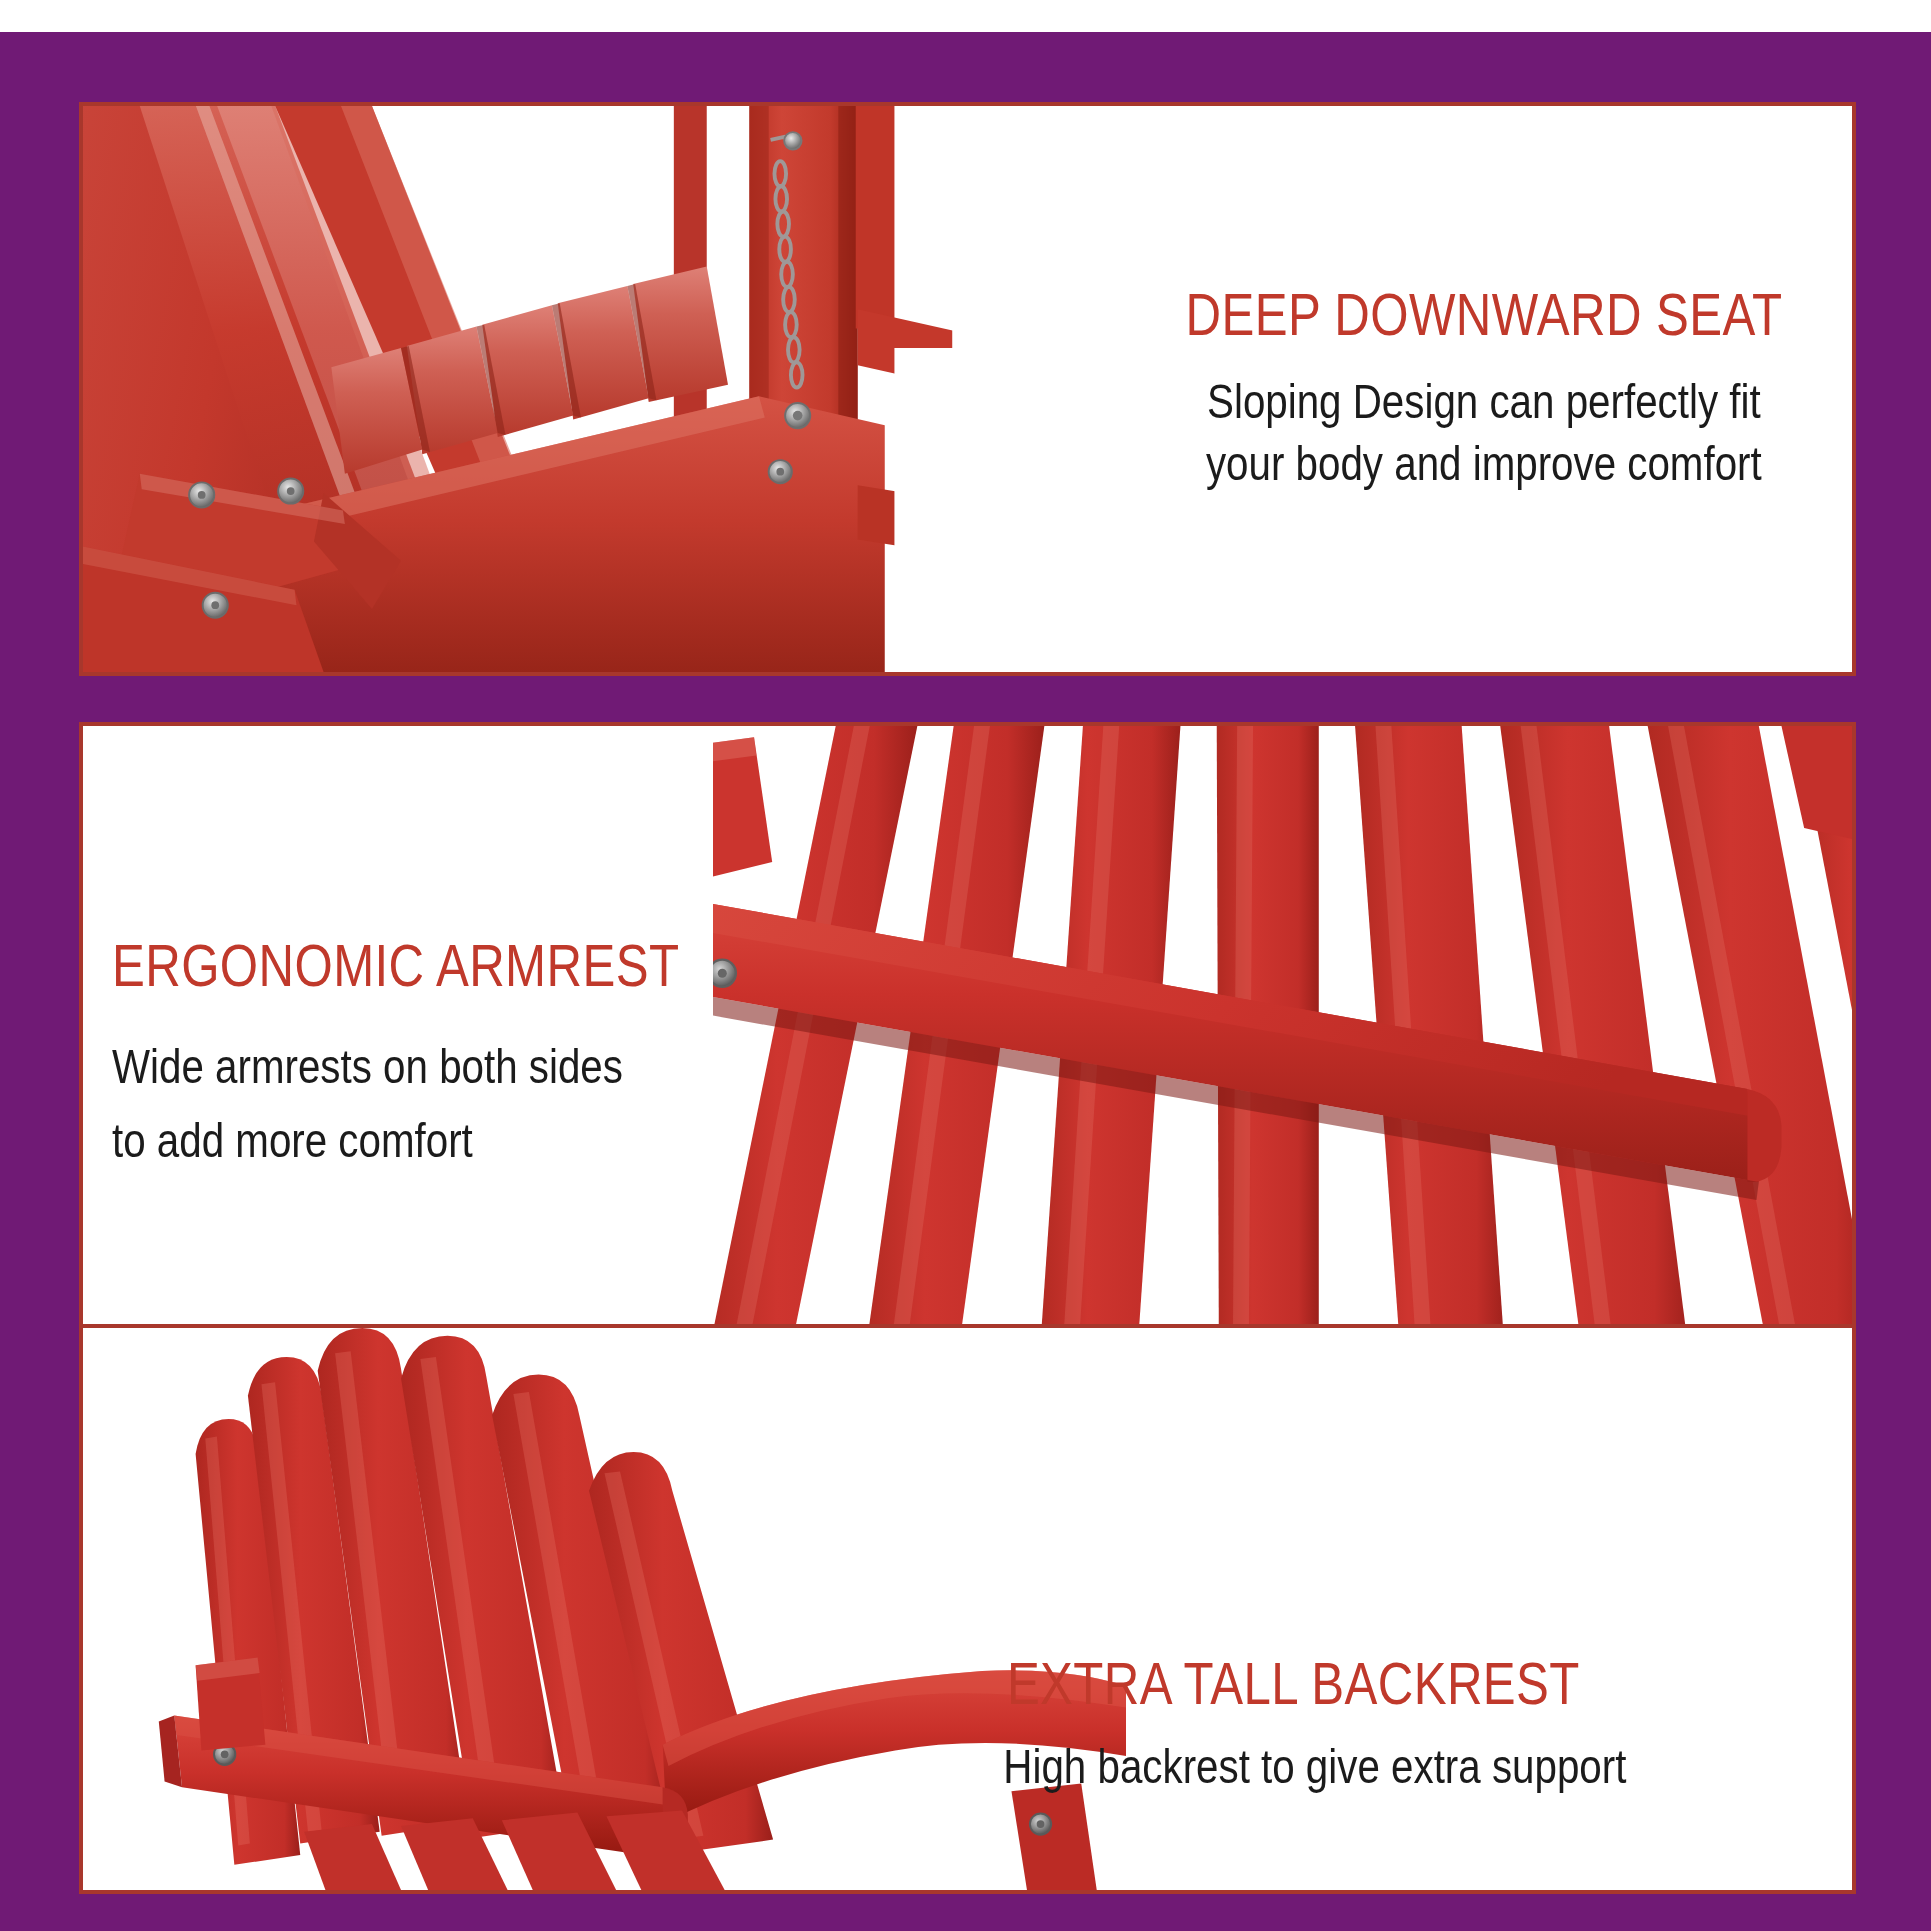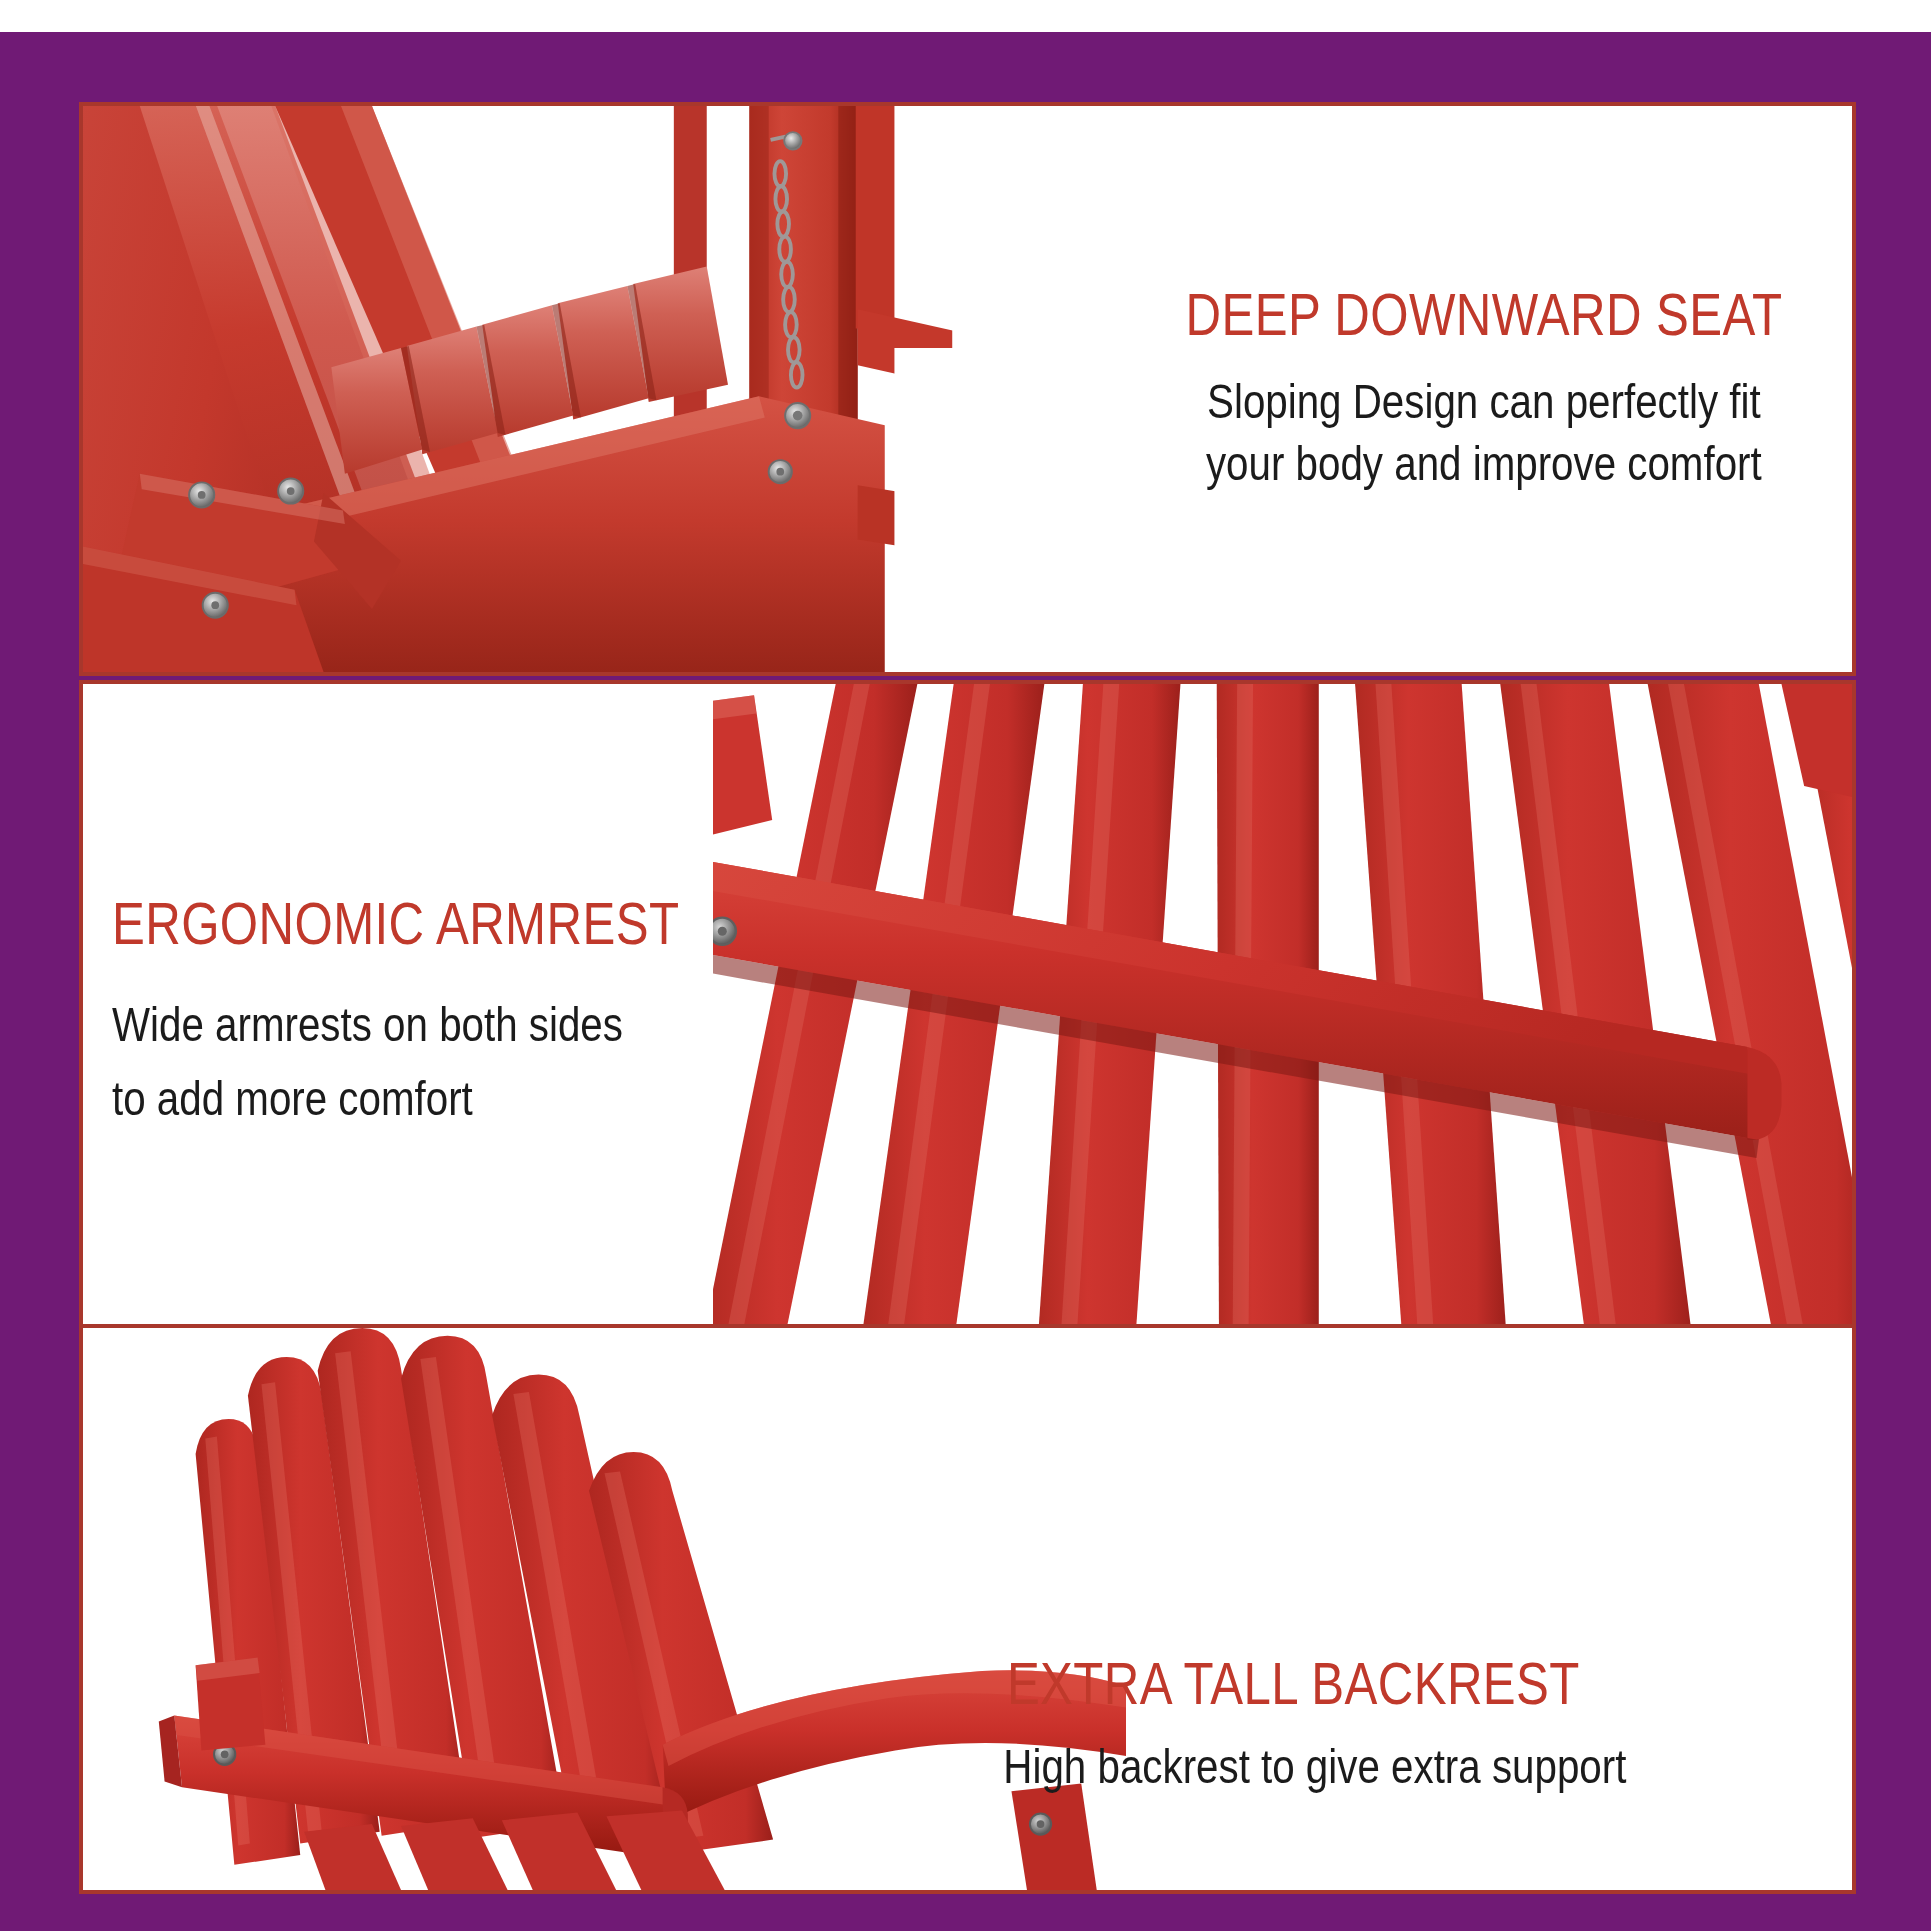--- a/index.html
+++ b/index.html
@@ -11,21 +11,21 @@
   .page { position:relative; width:1931px; height:1931px; background:#701a75;margin-top:32px; }
 
   .panel {
     position:absolute;
     border:4.8px solid #A8372C;
     background:#ffffff;
     overflow:hidden;
   }
   
   #panel-1 { left:79px;  top:70px;   width:1777px; height:574px; }
-  #panel-2 { left:79px;  top:648px;  width:1777px; height:668px; }
+  #panel-2 { left:79px;  top:690px;  width:1777px; height:668px; }
   #panel-3 { left:79px;  top:1292px; width:1777px; height:570px; }
 
   .photo {
     position:absolute; top:0; bottom:0;
     overflow:hidden;
     background:#ffffff;
   }
   .photo svg { display:block; width:100%; height:100%; }
 
   

